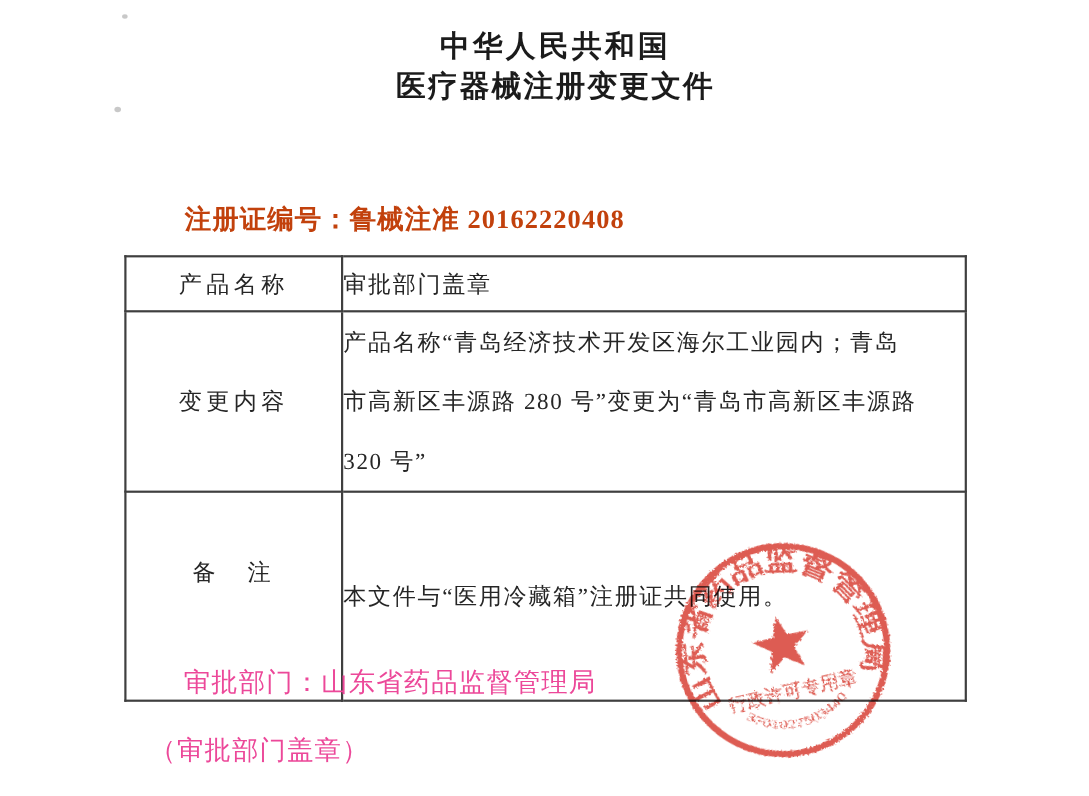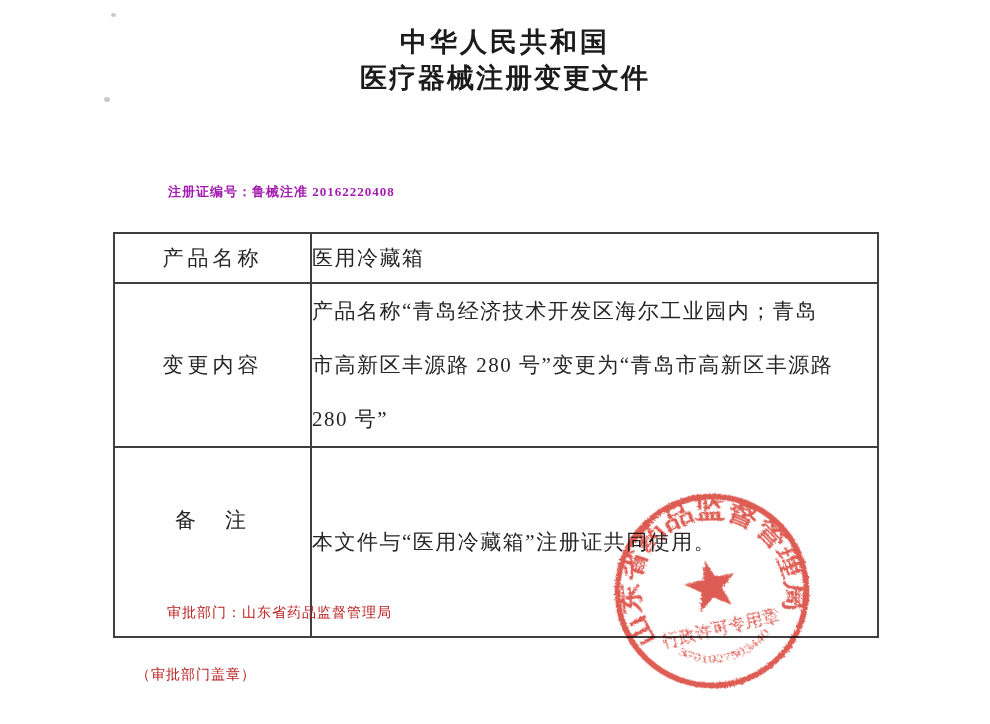--- a/index.html
+++ b/index.html
@@ -8,40 +8,40 @@
     font-family:"Liberation Serif","DejaVu Serif",serif; color:#222;
     overflow:hidden;
   }
   .title {
     position:absolute; left:10px; width:990px; text-align:center;
     font-weight:bold; color:#1b1b1b;
   }
   .title.t1 { top:24px; font-size:27px; letter-spacing:3px; }
   .title.t2 { top:60px; font-size:27px; letter-spacing:2px; }
   .regline {
-    position:absolute; left:168px; top:183px; font-size:13px;
-    letter-spacing:1px; color:#a21caf; font-weight:600;
+    position:absolute; left:168px; top:183px; font-size:24px;
+    letter-spacing:1px; color:#c2410c; font-weight:600;
   }
   table.doc-table {
     position:absolute; left:113px; top:232px; width:764px;
     border-collapse:collapse; table-layout:fixed;
   }
   .doc-table td {
     border:2px solid #3f3f3f; font-size:21px; color:#262626;
     padding:0; vertical-align:middle;
   }
   .doc-table col.c1 { width:197px; }
   .doc-table col.c2 { width:567px; }
   tr.r1 { height:50px; } tr.r2 { height:158px; } tr.r3 { height:190px; }
   .label-cell { text-align:center; letter-spacing:4px; }
   tr.r3 .label-cell span { position:relative; top:-22px; }
   .value-cell { padding-left:20px; letter-spacing:1.5px; }
   .vline { line-height:54px; white-space:nowrap; }
   .value-top { vertical-align:top; padding-top:11px; line-height:32px; }
-  .footer-line { position:absolute; font-size:14px; letter-spacing:1px; color:#b91c1c;text-align:right; }
+  .footer-line { position:absolute; font-size:24px; letter-spacing:1px; color:#ec4899;text-align:right; }
   .dept { left:167px; top:604px; }
   .sealnote { left:136px; top:666px; }
   .date { left:533px; top:601px; }
   .stamp {
     position:absolute; left:607px; top:486px; width:210px; height:210px;
     transform:rotate(-13deg); mix-blend-mode:multiply; opacity:0.88;
     pointer-events:none;
   }
   .stamp svg { display:block; }
   .stamp text { font-family:"Liberation Serif","DejaVu Serif",serif; }
@@ -60,28 +60,28 @@
   <div class="regline">注册证编号：鲁械注准 20162220408</div>
 
   <table class="doc-table">
     <colgroup>
         <col class="c1">
         <col class="c2">
       </colgroup>
     <tbody>
       <tr class="r1">
         <td class="label-cell">产品名称</td>
-        <td class="value-cell">医用冷藏箱</td>
+        <td class="value-cell">审批部门盖章</td>
       </tr>
       <tr class="r2">
         <td class="label-cell">变更内容</td>
         <td class="value-cell">
           <div class="vline">产品名称“青岛经济技术开发区海尔工业园内；青岛</div>
           <div class="vline">市高新区丰源路 280 号”变更为“青岛市高新区丰源路</div>
-          <div class="vline">280 号”</div>
+          <div class="vline">320 号”</div>
         </td>
       </tr>
       <tr class="r3">
         <td class="label-cell"><span>备　注</span></td>
         <td class="value-cell value-top">本文件与“医用冷藏箱”注册证共同使用。</td>
       </tr>
     </tbody>
   </table>
 
   <div class="footer-line dept">审批部门：山东省药品监督管理局</div>

